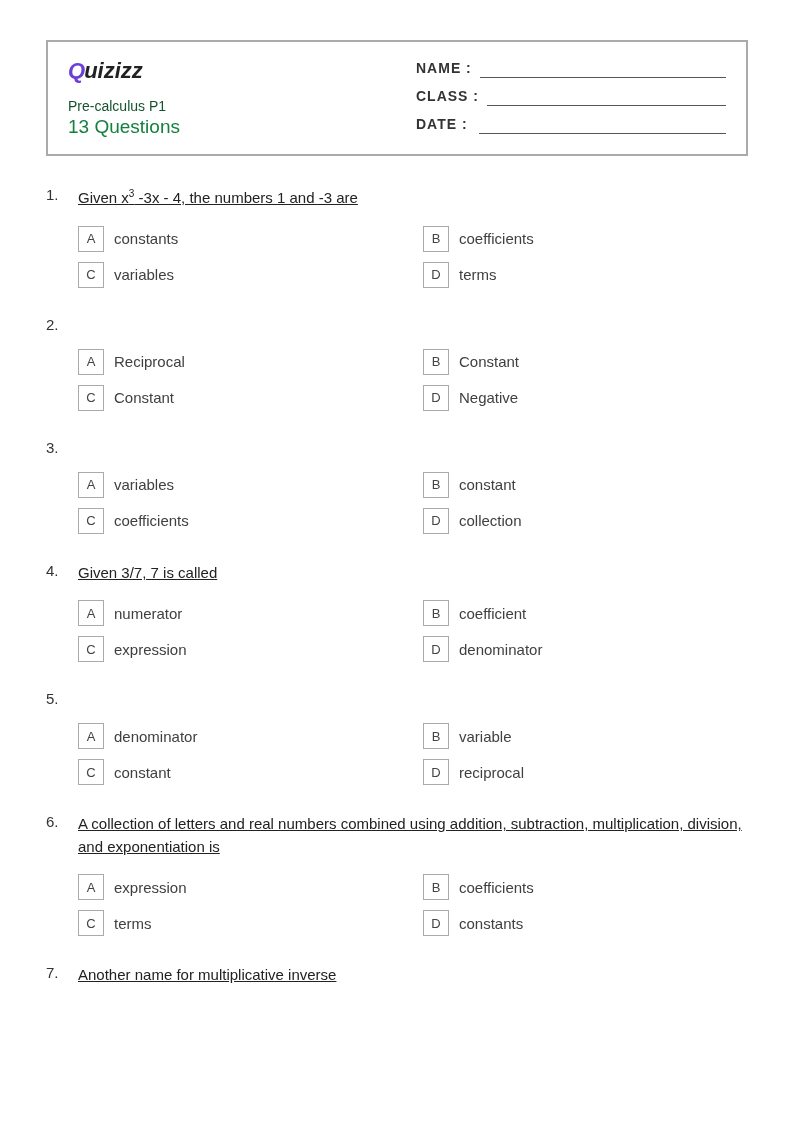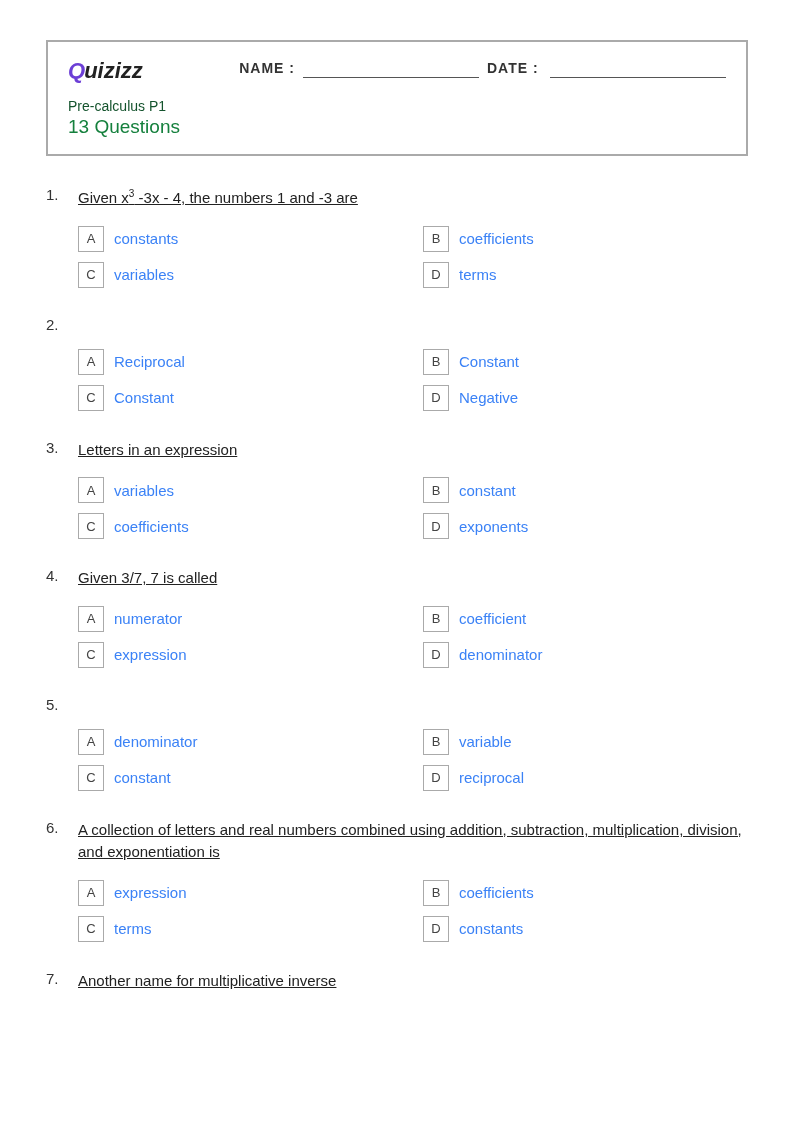--- a/index.html
+++ b/index.html
@@ -50,21 +50,21 @@
       font-size: 14px;
       color: #14532d;
       margin-bottom: 2px;
     }
     .quiz-subtitle {
       font-size: 19px;
       color: #15803d;
     }
     .header-right {
       display: flex;
-      flex-direction: row;
+      flex-direction: column;
       gap: 8px;
       min-width: 310px;
     }
     .field-row {
       display: flex;
       align-items: center;
       gap: 8px;
     }
     .field-label {
       font-size: 14px;
@@ -129,21 +129,21 @@
       display: flex;
       align-items: center;
       justify-content: center;
       font-size: 13px;
       color: #444;
       flex-shrink: 0;
       font-weight: 500;
     }
     .option-text {
       font-size: 15px;
-      color: #3b82f6;
+      color: #404040;
     }
   </style>
 </head>
 <body>
 
 <div class="page">
 
   <div class="header-card">
     <div class="header-left">
       <div class="logo">
@@ -152,20 +152,24 @@
       </div>
       <div class="quiz-title">Pre-calculus P1</div>
       <div class="quiz-subtitle">13 Questions</div>
     </div>
     <div class="header-right">
       <div class="field-row">
         <span class="field-label">NAME :</span>
         <input class="field-line" type="text" style="">
       </div>
       <div class="field-row">
+        <span class="field-label">CLASS :</span>
+        <input class="field-line" type="text" style="">
+      </div>
+      <div class="field-row">
         <span class="field-label">DATE :</span>
         <input class="field-line" type="text" style="">
       </div>
     </div>
   </div>
 
   <div class="questions-area">
 
     <div class="question-block">
       <div class="question-header">
@@ -212,38 +216,37 @@
         <div class="option">
           <div class="option-letter">D</div>
           <span class="option-text">Negative</span>
         </div>
       </div>
     </div>
 
     <div class="question-block">
       <div class="question-header">
         <span class="question-number">3.</span>
-        <span class="question-text">Letters in an expression</span>
       </div>
       <div class="options-grid">
         <div class="option">
           <div class="option-letter">A</div>
           <span class="option-text">variables</span>
         </div>
         <div class="option">
           <div class="option-letter">B</div>
           <span class="option-text">constant</span>
         </div>
         <div class="option">
           <div class="option-letter">C</div>
           <span class="option-text">coefficients</span>
         </div>
         <div class="option">
           <div class="option-letter">D</div>
-          <span class="option-text">exponents</span>
+          <span class="option-text">collection</span>
         </div>
       </div>
     </div>
 
     <div class="question-block">
       <div class="question-header">
         <span class="question-number">4.</span>
         <span class="question-text">Given 3/7, 7 is called</span>
       </div>
       <div class="options-grid">

